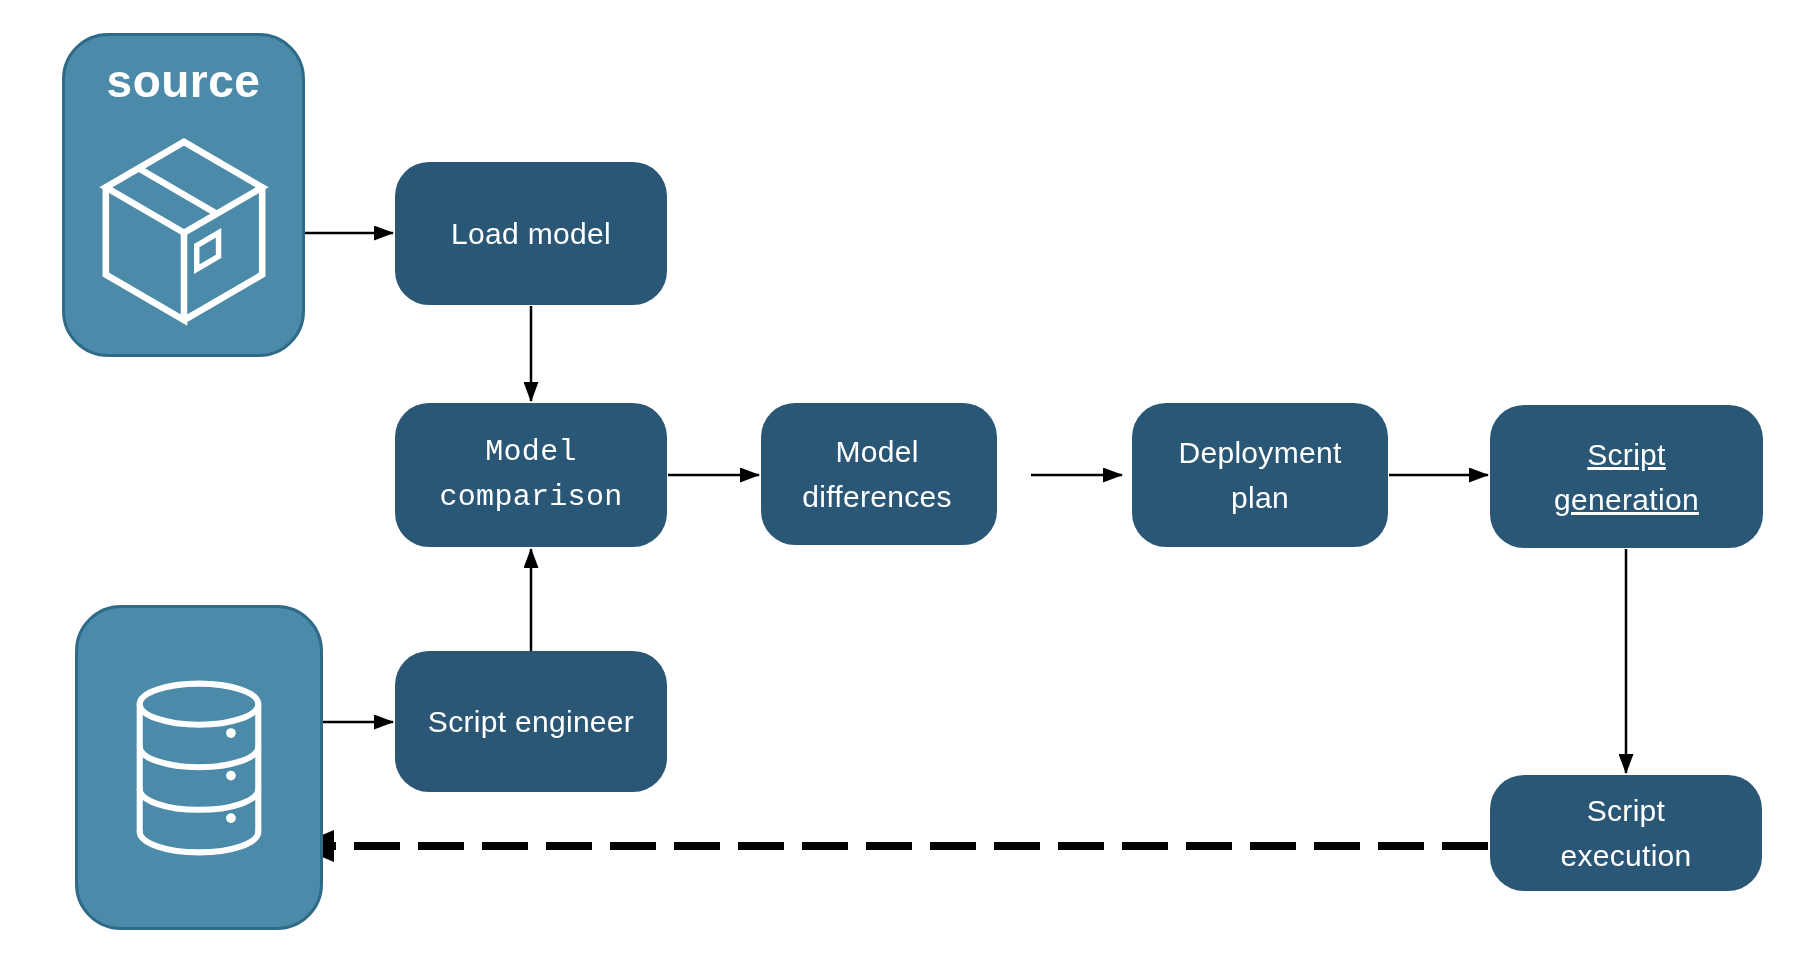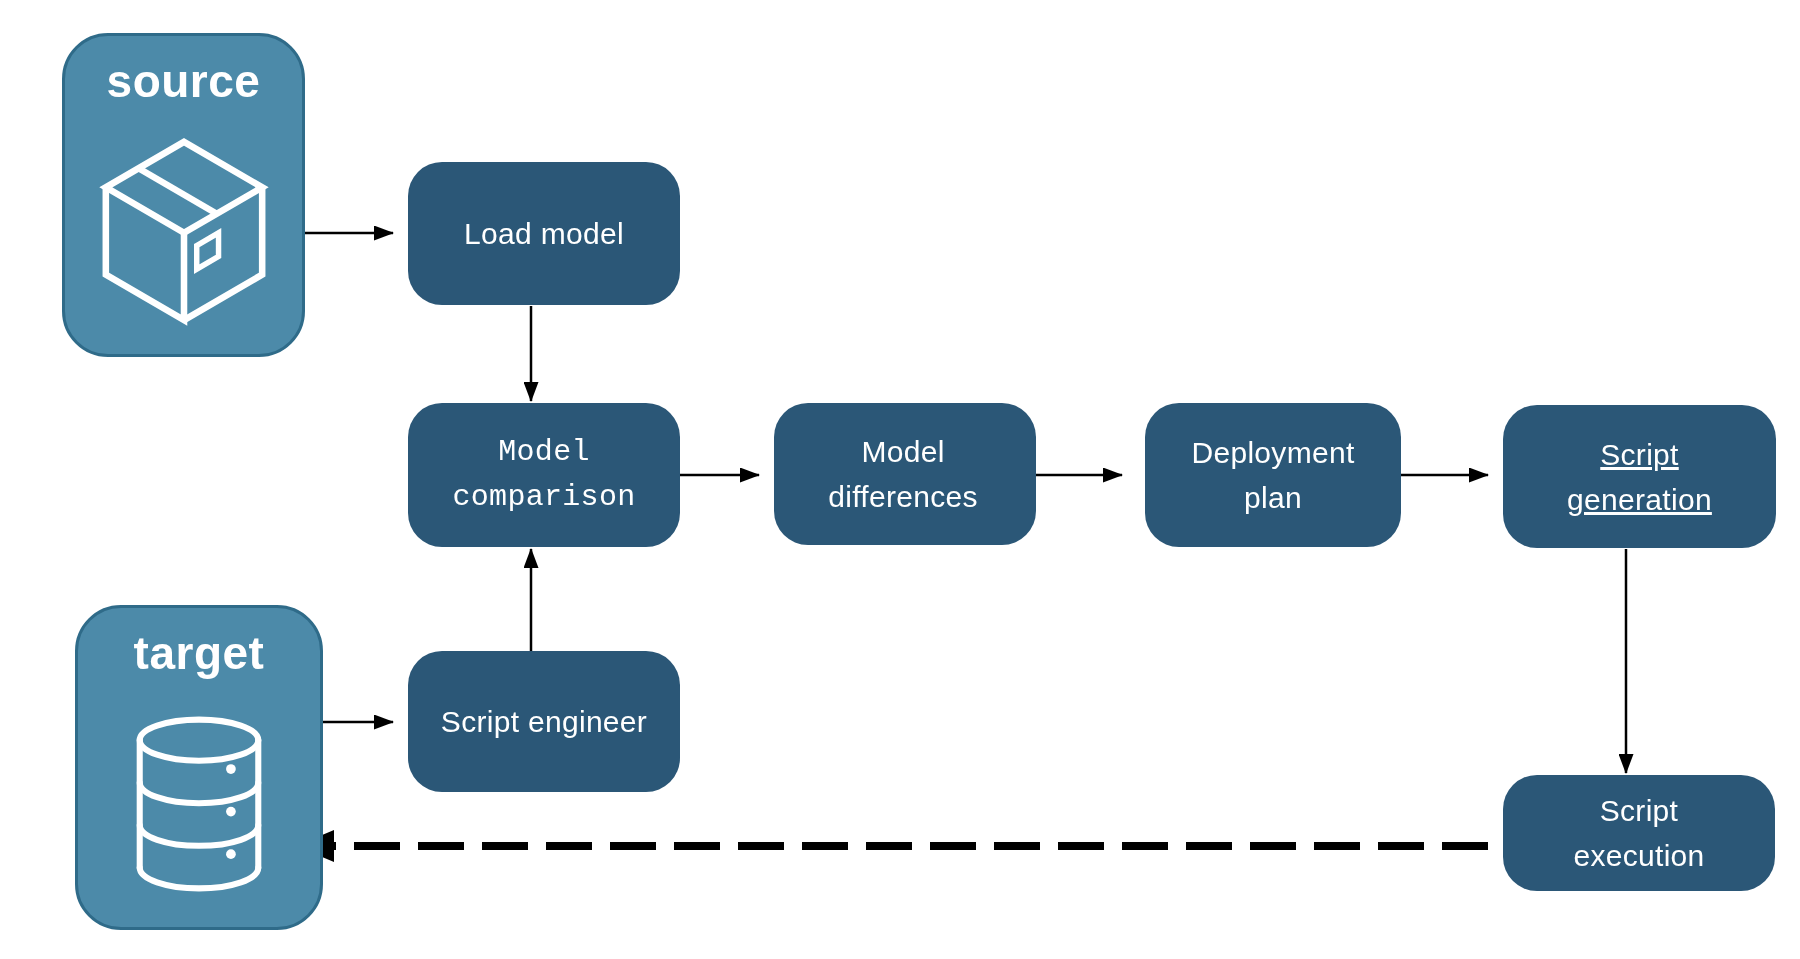--- a/index.html
+++ b/index.html
@@ -29,21 +29,20 @@
     color: var(--text-color, #ffffff);
     border-radius: 34px;
     display: flex;
     align-items: center;
     justify-content: center;
     text-align: center;
     font-size: 30px;
     line-height: 1.5;
     letter-spacing: 0.3px;
     padding: 0 30px;
-    margin-left: 13px;
   }
   .container-box {
     position: absolute;
     box-sizing: border-box;
     background: var(--container-fill, #4c8aa9);
     border: 3px solid var(--container-border, #2f6b89);
     color: var(--text-color, #ffffff);
     border-radius: 46px;
     display: flex;
     flex-direction: column;
@@ -94,21 +93,20 @@
       <path d="M50 6 L93 31 L50 56 L7 31 Z"></path>
       <path d="M25 20.5 L68 45.5"></path>
       <path d="M7 31 L7 79 L50 104 L50 56"></path>
       <path d="M93 31 L93 79 L50 104"></path>
       <path d="M57 63 L69 56 L69 69 L57 76 Z" stroke-width="3"></path>
     </svg>
   </div>
 </div>
 
 <div class="container-box" style="left:45px; top:605px; width:248px; height:325px;">
-  <div class="container-label">target</div>
   <div class="icon-wrap">
     <svg width="152" height="208" viewBox="0 0 100 120" xmlns="http://www.w3.org/2000/svg" fill="none" stroke="#ffffff" stroke-width="4" stroke-linecap="round">
       <ellipse cx="50" cy="18" rx="39" ry="13.5"></ellipse>
       <path d="M11 18 L11 102"></path>
       <path d="M89 18 L89 102"></path>
       <path d="M11 102 A39 13.5 0 0 0 89 102"></path>
       <path d="M11 46 A39 13.5 0 0 0 89 46"></path>
       <path d="M11 74 A39 13.5 0 0 0 89 74"></path>
       <circle cx="71" cy="37" r="3.2" fill="#ffffff" stroke="none"></circle>
       <circle cx="71" cy="65" r="3.2" fill="#ffffff" stroke="none"></circle>
@@ -118,21 +116,21 @@
 </div>
 
 <div class="node" style="left:395px; top:162px; width:272px; height:143px;">
   <span>Load model</span>
 </div>
 
 <div class="node" style="left:395px; top:403px; width:272px; height:144px;font-family:Liberation Mono, monospace;">
   <span>Model comparison</span>
 </div>
 
-<div class="node" style="left:761px; top:403px; width:262px; height:142px;padding-left:26px;">
+<div class="node" style="left:761px; top:403px; width:236px; height:142px;padding-left:26px;">
   <span>Model differences</span>
 </div>
 
 <div class="node" style="left:1132px; top:403px; width:256px; height:144px;">
   <span>Deployment plan</span>
 </div>
 
 <div class="node" style="left:1490px; top:405px; width:273px; height:143px;text-decoration:underline;">
   <span>Script generation</span>
 </div>

